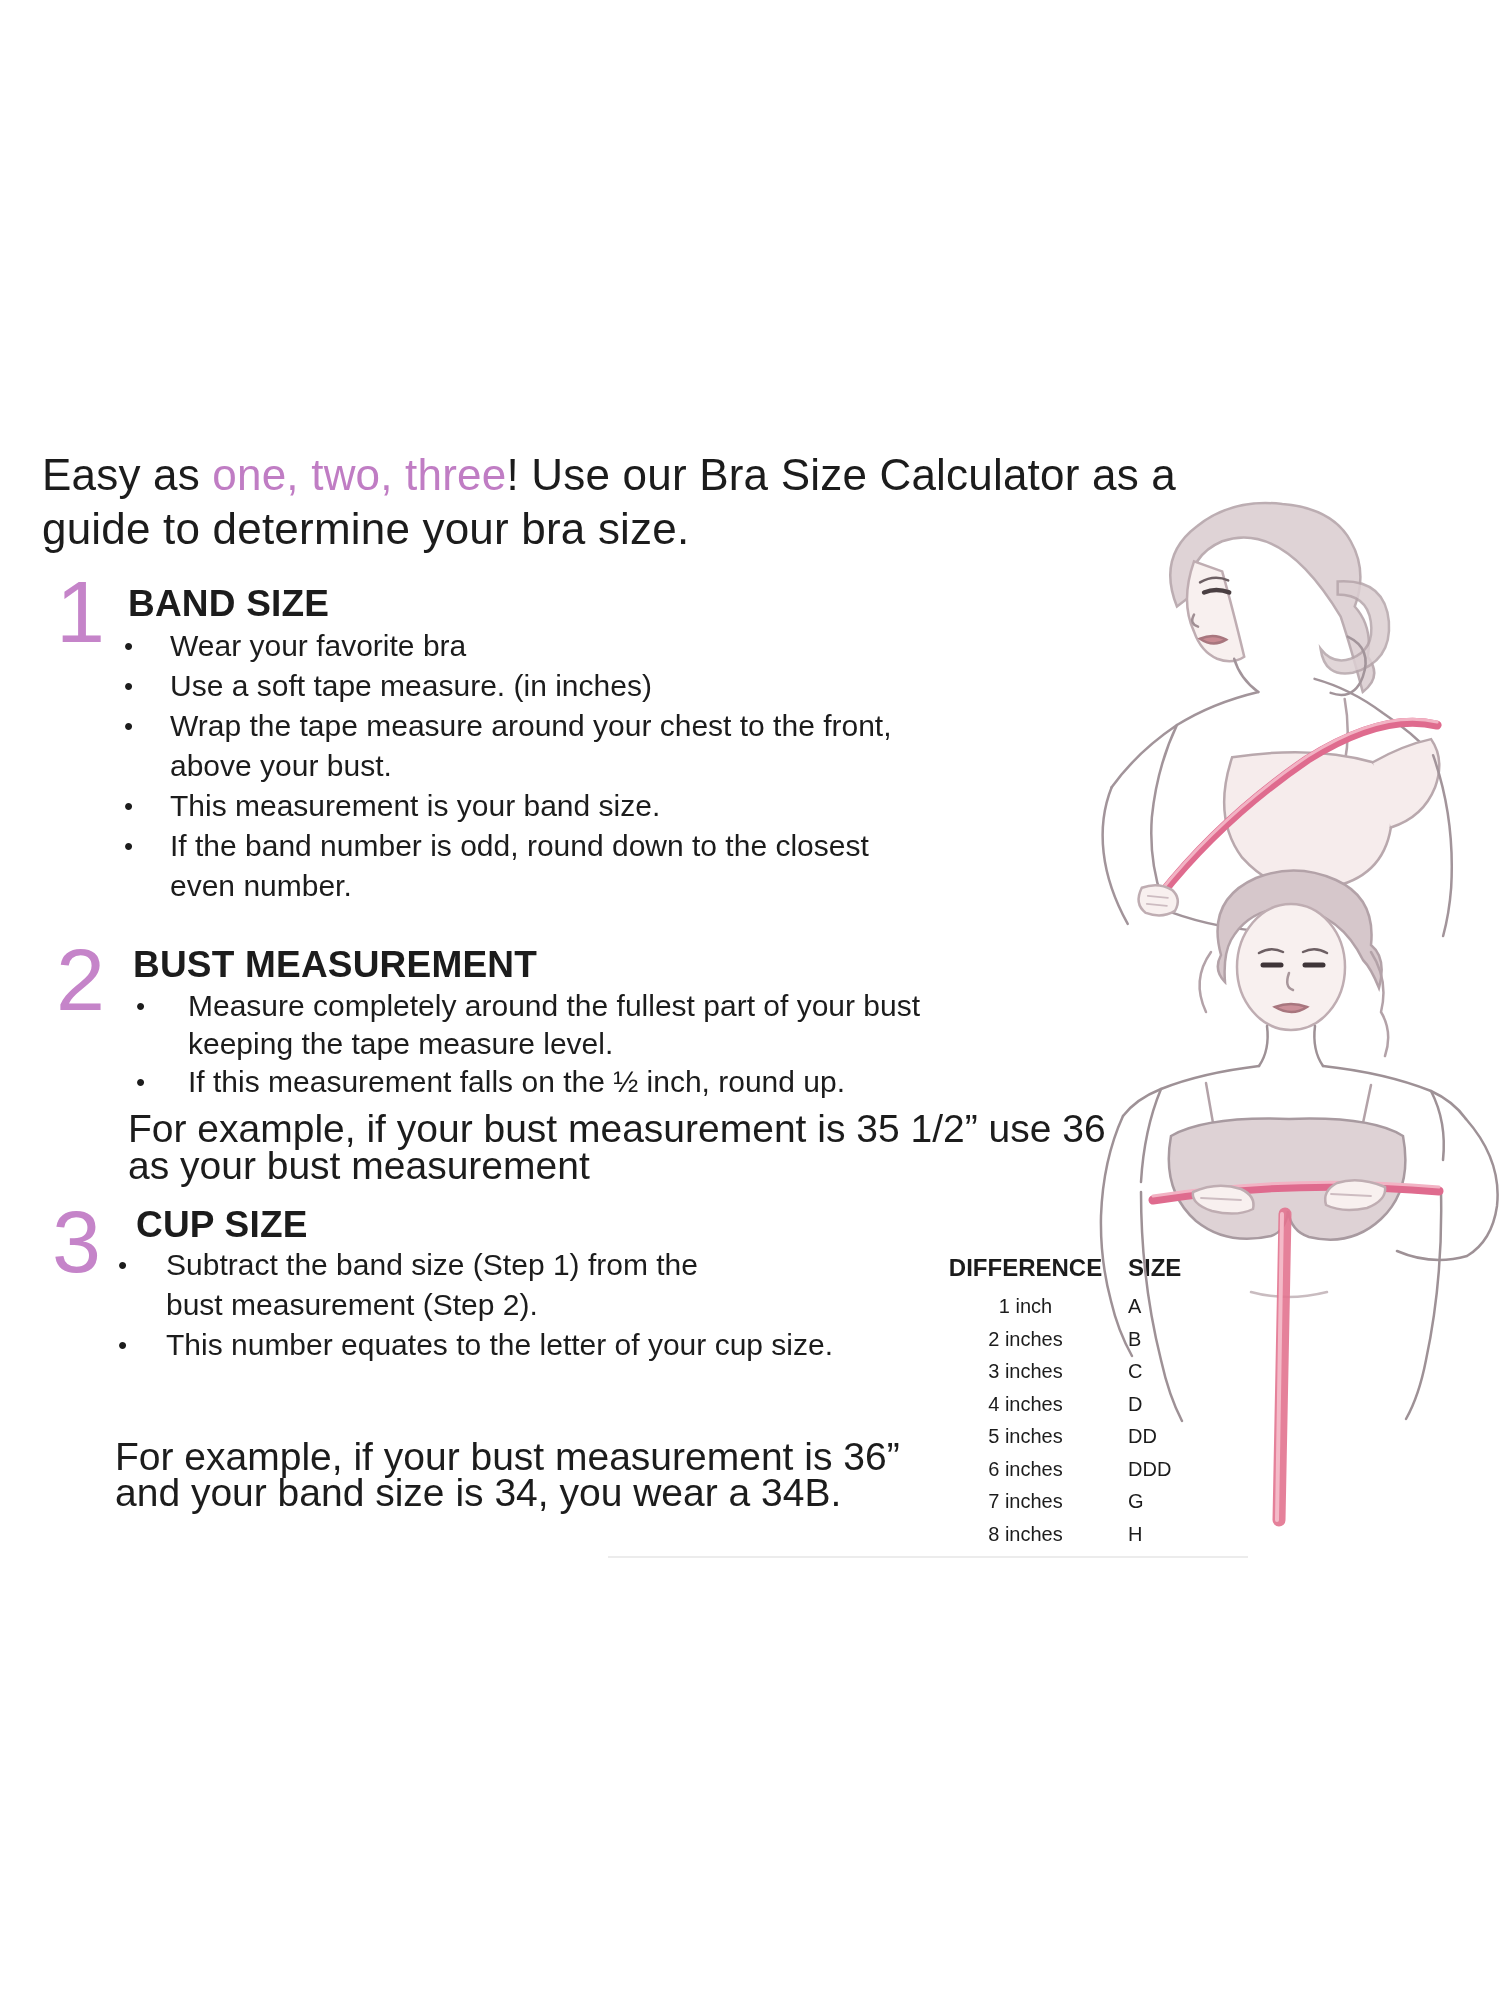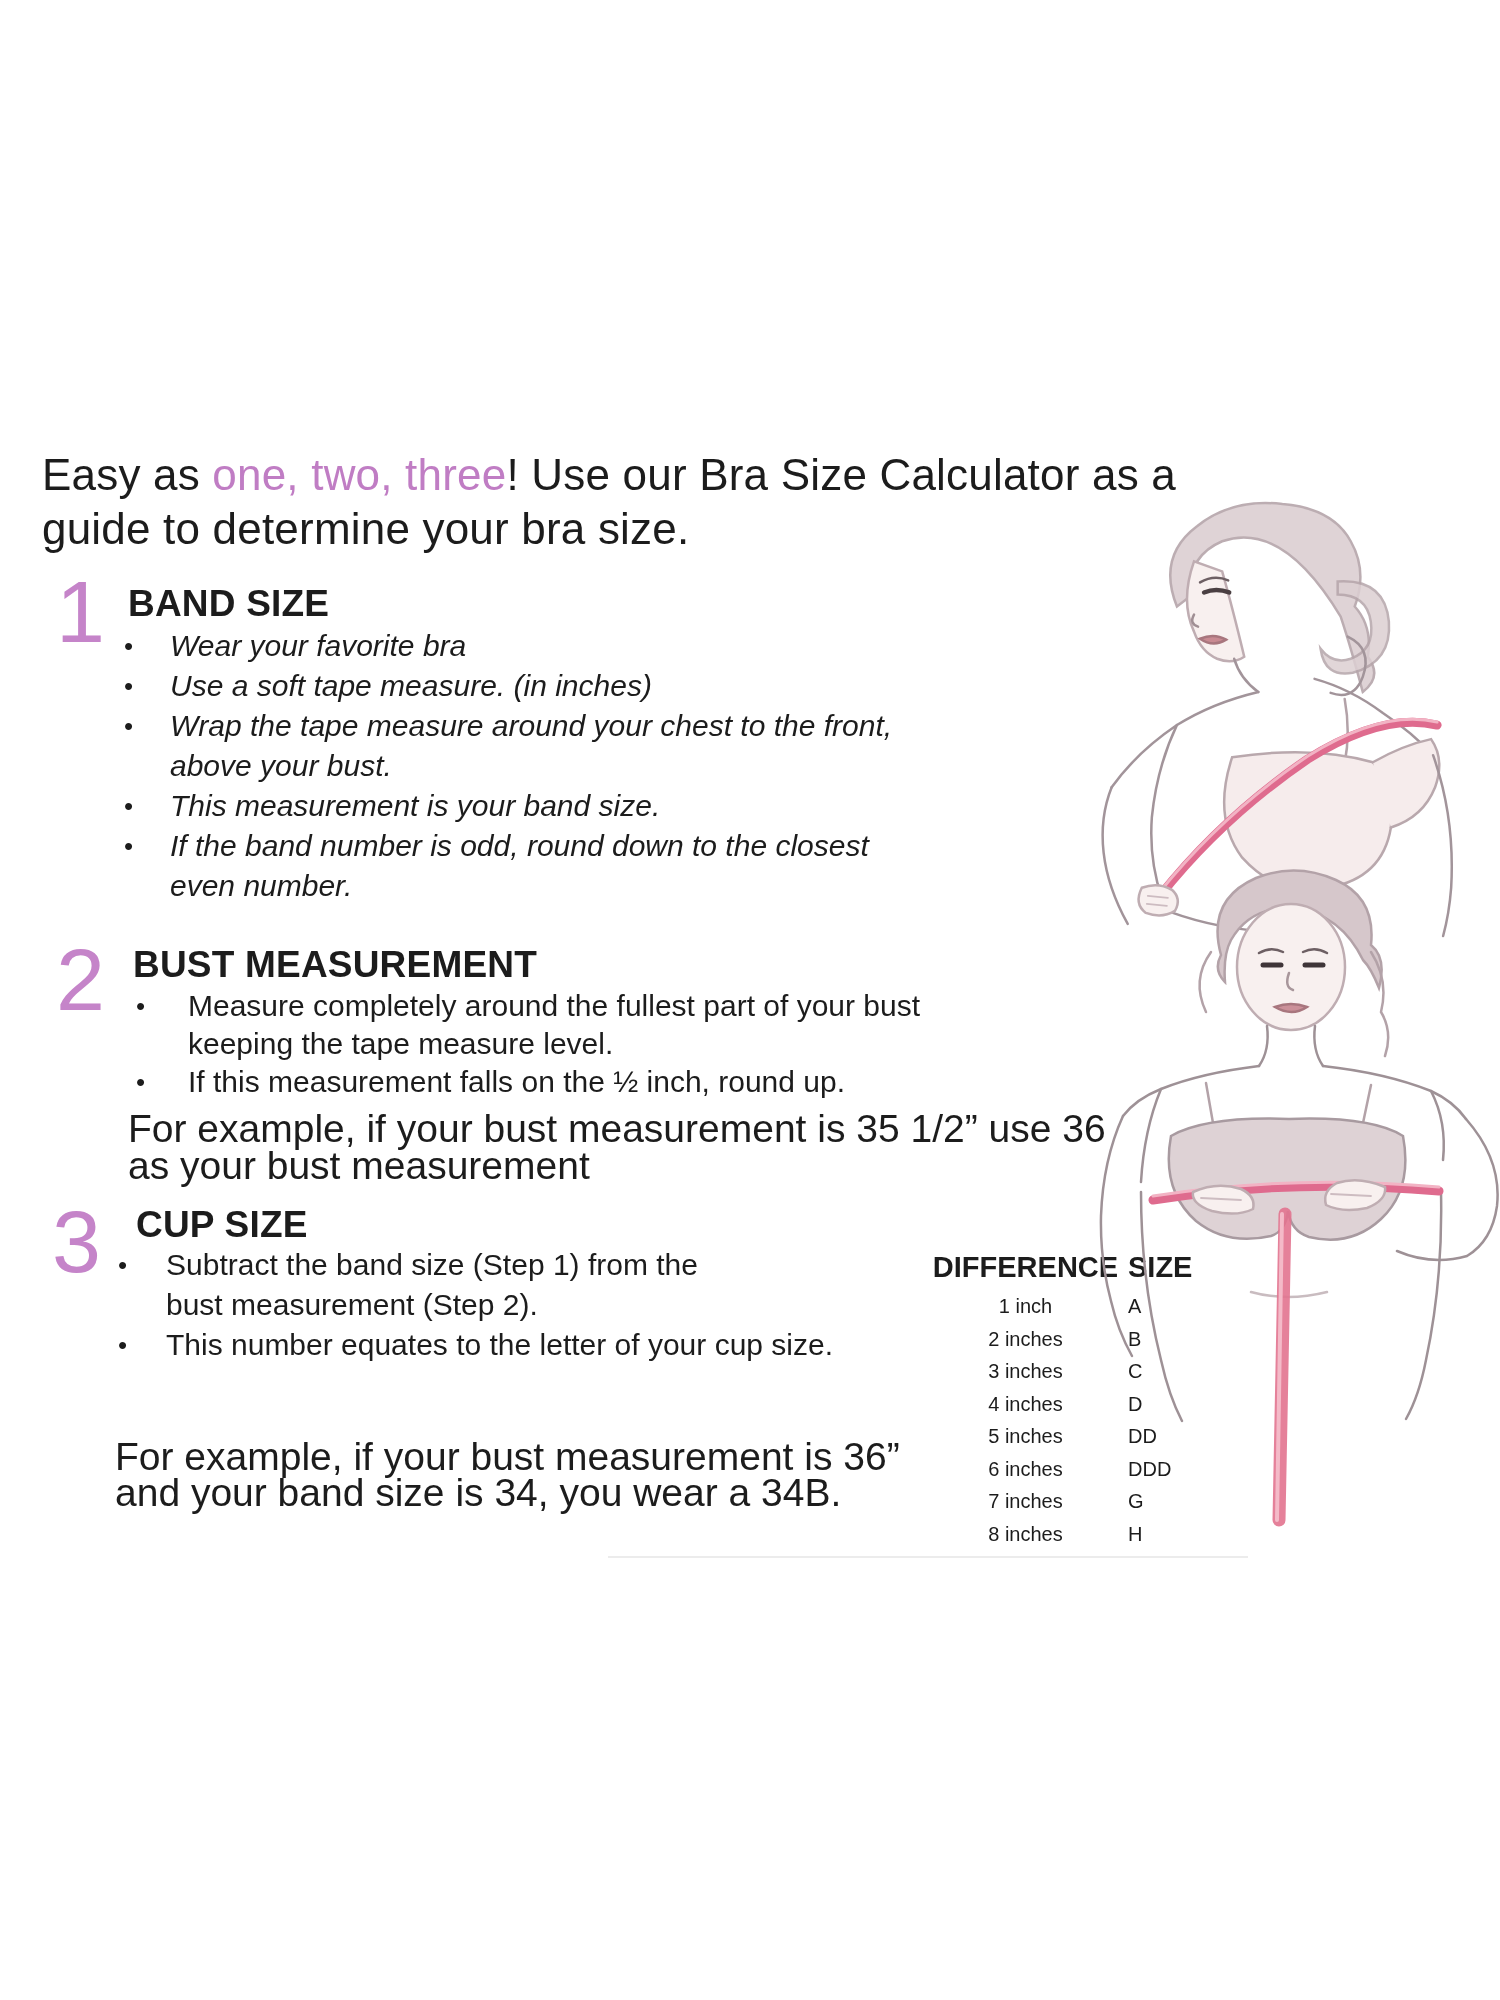--- a/index.html
+++ b/index.html
@@ -51,21 +51,21 @@
   }
   .dot{
     flex:0 0 auto;
     font-size:26px;
   }
   .btext{
     white-space:pre-line;
     font-size:30px;
   }
   #bullets-1 .dot{width:46px;line-height:40px;}
-  #bullets-1 .btext{line-height:40px;font-style:italic;}
+  #bullets-1 .btext{line-height:40px;}
   #bullets-2 .dot{width:52px;line-height:38px;}
   #bullets-2 .btext{line-height:38px;}
   #bullets-3 .dot{width:48px;line-height:40px;}
   #bullets-3 .btext{line-height:40px;}
   .note{
     position:absolute;
     font-size:39px;
     white-space:pre-line;
   }
   #note-2{left:100px; top:1110px; line-height:37px;}
@@ -79,21 +79,21 @@
   }
   
   .size-table{
     position:absolute;
     left:895px; top:1252px;
     width:310px;
   }
   .size-table .hrow{
     display:flex;
     font-weight:700;
-    font-size:29px;
+    font-size:24px;
     line-height:31px;
     margin-bottom:7px;
   }
   .size-table .hrow .c1, .size-table .row .c1{width:205px;text-align:center;}
   .size-table .hrow .c2, .size-table .row .c2{width:105px;text-align:left;}
   .size-table .row{
     display:flex;
     font-size:20px;
     line-height:32.5px;
   }

